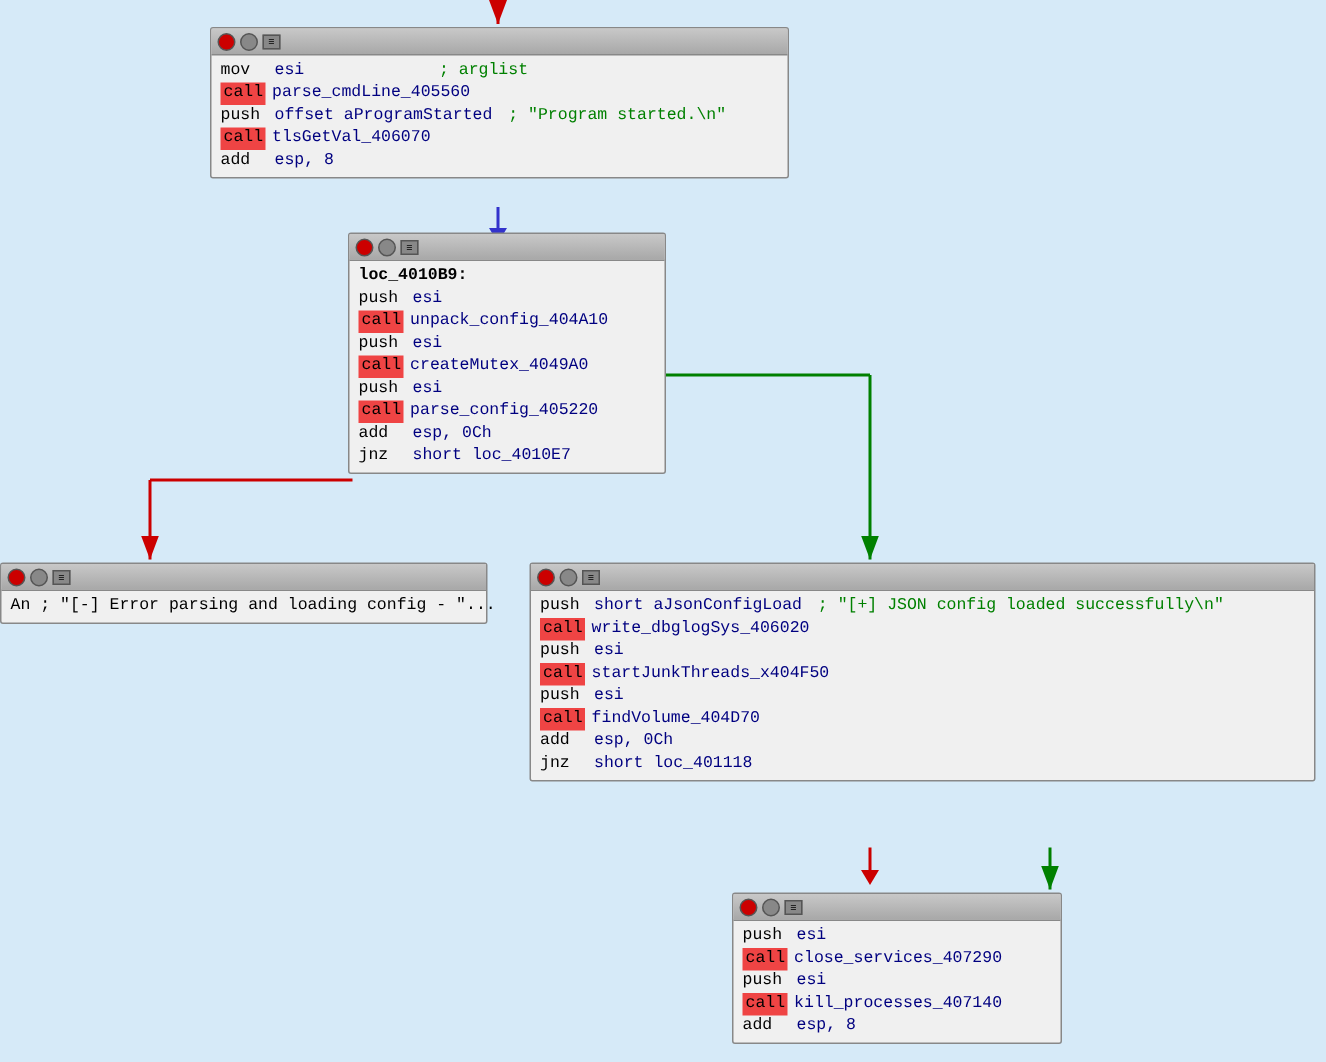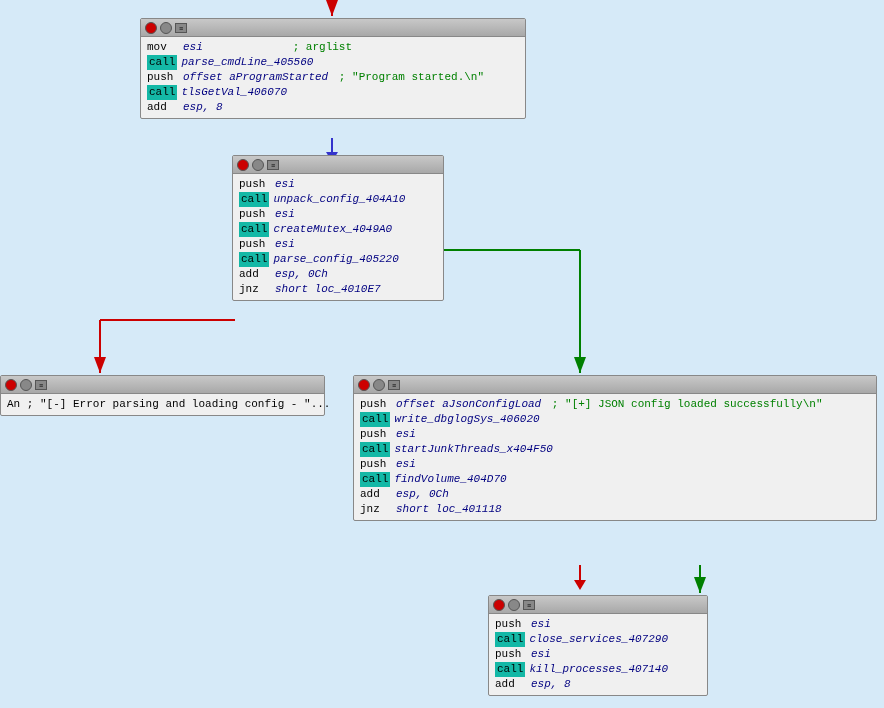--- a/index.html
+++ b/index.html
@@ -64,28 +64,27 @@
       align-items: center;
     }
 
     .mnem {
       display: inline-block;
       min-width: 32px;
       font-weight: normal;
     }
 
     .mnem.highlighted {
-      background: #14b8a6;
+      background: #ef4444;
       min-width: 30px;
       padding: 0 2px;
     }
 
     .operand {
       color: #000080;
-      font-style: italic;
     }
 
     .comment {
       color: #008000;
     }
 
     .loc-label {
       color: #000;
       font-weight: bold;
     }
@@ -169,20 +168,23 @@
 </div>
 
 <div class="code-block" style="left:232px; top:155px; width:212px;">
   <div class="block-titlebar">
     <span class="tb-btn red"></span>
     <span class="tb-btn gray"></span>
     <span class="tb-icon">≡</span>
   </div>
   <div class="block-content">
     <div class="line">
+      <span class="loc-label">loc_4010B9:</span>
+    </div>
+    <div class="line">
       <span class="mnem">push</span>
       <span class="operand">esi</span>
     </div>
     <div class="line">
       <span class="mnem highlighted">call</span>
       <span class="operand">unpack_config_404A10</span>
     </div>
     <div class="line">
       <span class="mnem">push</span>
       <span class="operand">esi</span>
@@ -225,21 +227,21 @@
 
 <div class="code-block" style="left:353px; top:375px; width:524px;">
   <div class="block-titlebar">
     <span class="tb-btn red"></span>
     <span class="tb-btn gray"></span>
     <span class="tb-icon">≡</span>
   </div>
   <div class="block-content">
     <div class="line">
       <span class="mnem">push</span>
-      <span class="operand">offset aJsonConfigLoad</span>
+      <span class="operand">short aJsonConfigLoad</span>
       <span class="comment">&nbsp;; "[+] JSON config loaded successfully\n"</span>
     </div>
     <div class="line">
       <span class="mnem highlighted">call</span>
       <span class="operand">write_dbglogSys_406020</span>
     </div>
     <div class="line">
       <span class="mnem">push</span>
       <span class="operand">esi</span>
     </div>

